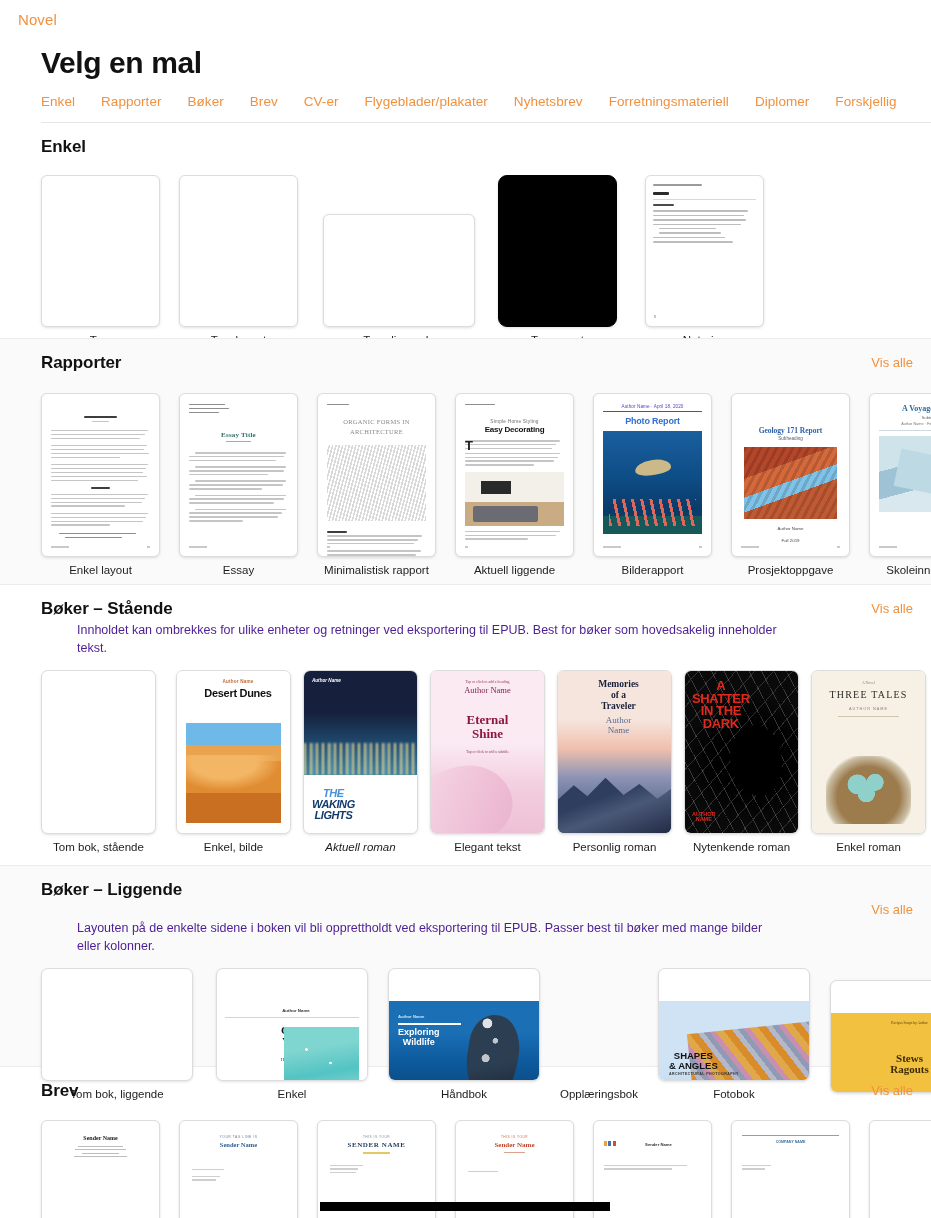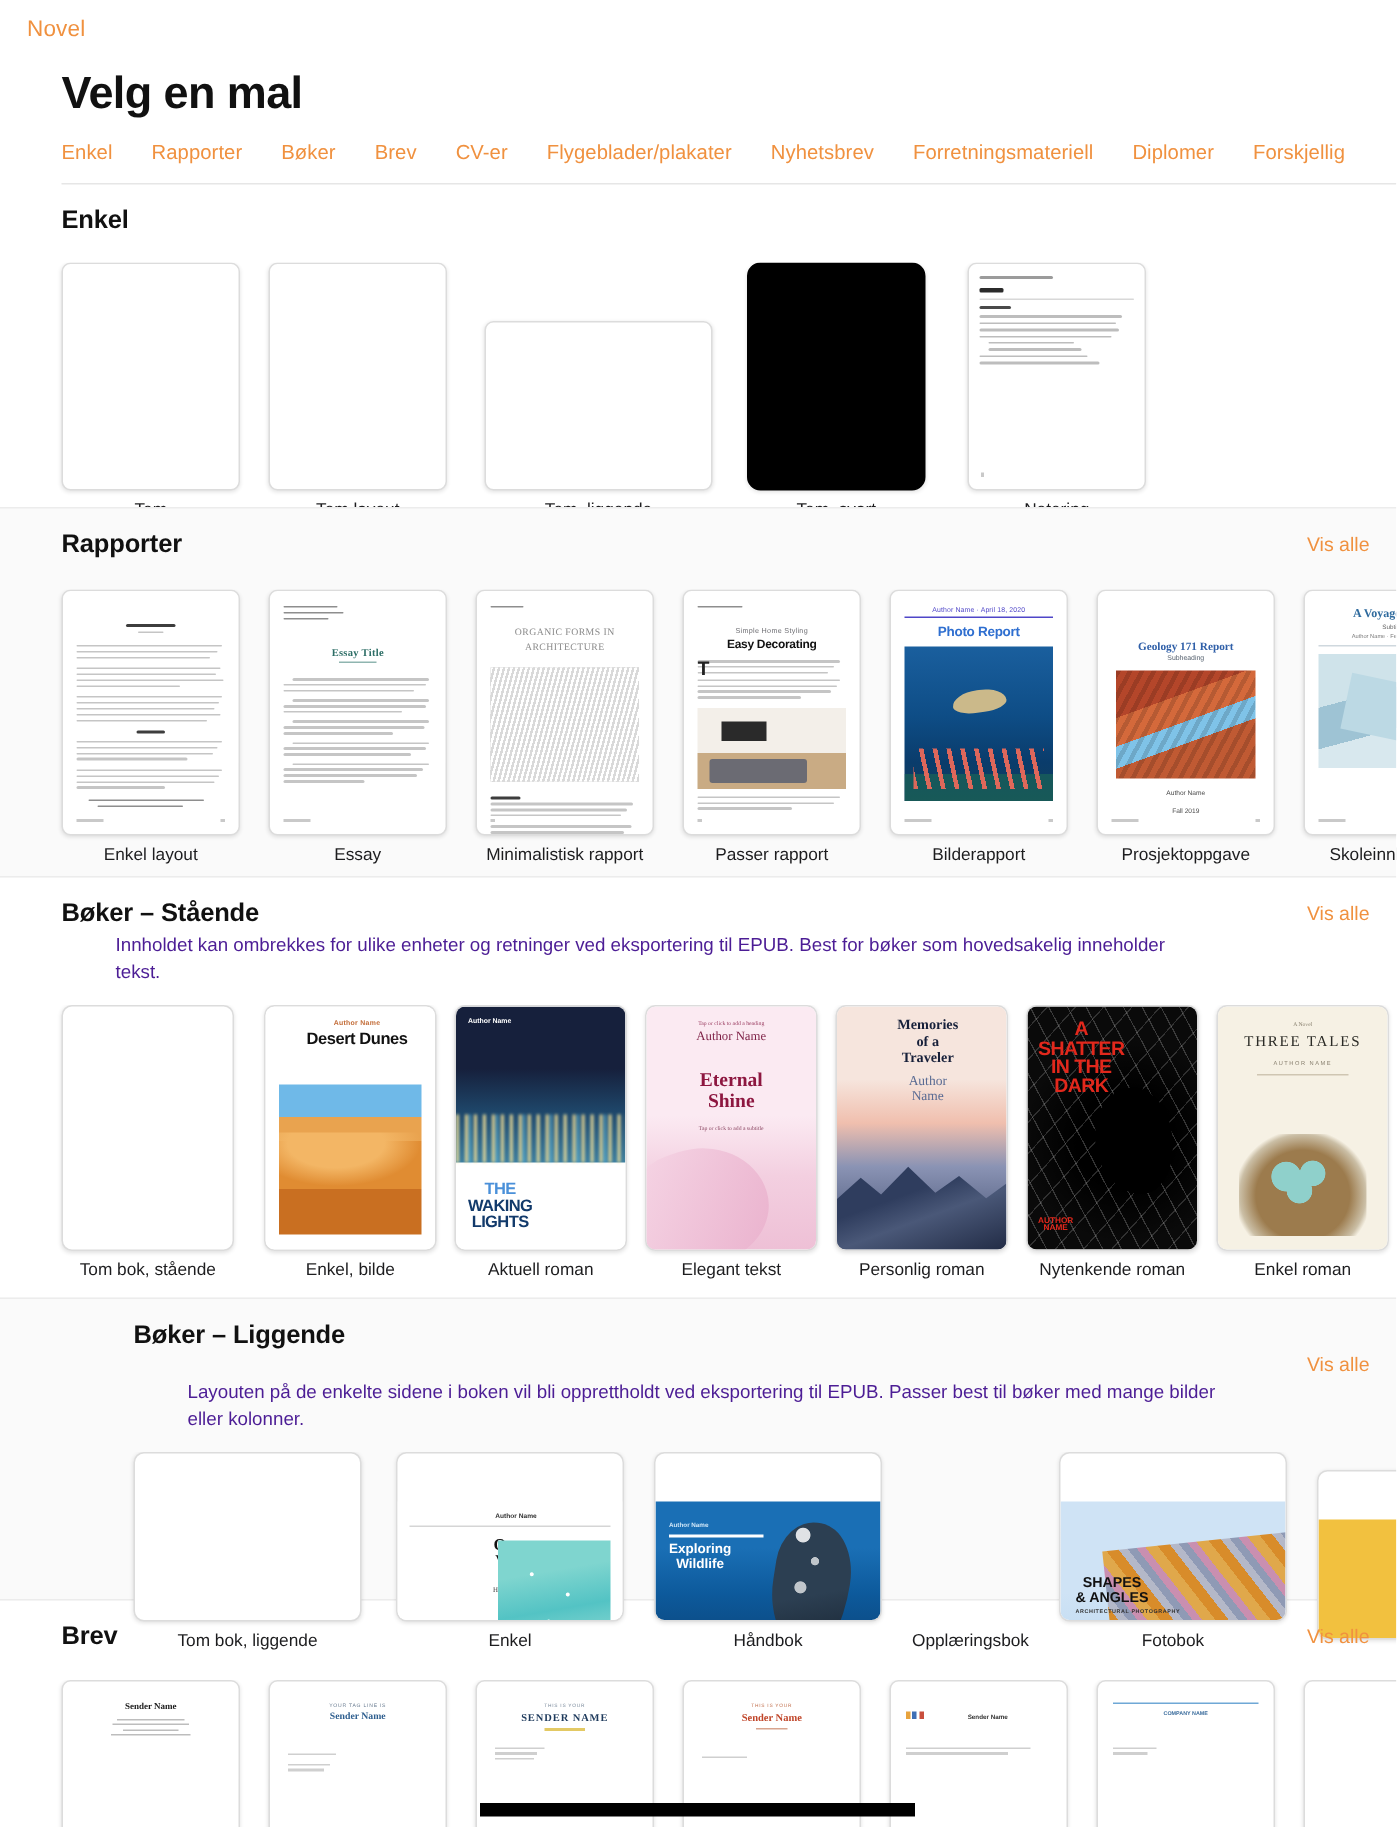--- a/index.html
+++ b/index.html
@@ -459,21 +459,21 @@
               <div class="ln" style="width:70%"></div>
             <div class="akt-img"></div>
             <div class="ln" style="width:96%;margin-top:5px;"></div>
             <div class="ln" style="width:92%"></div>
               <div class="ln" style="width:64%"></div>
           </div>
           <div class="rep-foot">
               <i class="pg"></i>
             </div>
         </div>
-        <div class="tile-label">Passer rapport</div>
+        <div class="tile-label">Aktuell liggende</div>
       </div>
 
       <div class="tile">
         <div class="thumb t-rep photo-rep">
           <div class="rep-pad">
             <div class="hdr">Author Name · April 18, 2020</div>
             <div class="bar"></div>
             <div class="ttl">Photo Report</div>
             <div class="img">
                 <span class="reef"></span>
@@ -543,21 +543,21 @@
         <div class="thumb t-bookp">
           <div class="bk bk-desert">
             <div class="an">Author Name</div>
             <div class="ttl">Desert Dunes</div>
             <div class="img"></div>
           </div>
         </div>
         <div class="tile-label">Enkel, bilde</div>
       </div>
 
-      <div class="tile" style="margin-right:12px;">
+      <div class="tile" style="margin-right:12px;font-style:italic;">
         <div class="thumb t-bookp">
           <div class="bk bk-waking">
             <div class="sky"></div>
               <div class="lights"></div>
             <div class="an">Author Name</div>
             <div class="ttl"><span class="c1">THE</span><br><span class="c2">WAKING<br>LIGHTS</span></div>
           </div>
         </div>
         <div class="tile-label">Aktuell roman</div>
       </div>
@@ -607,21 +607,21 @@
             <div class="rule"></div>
             <div class="nest"></div>
           </div>
         </div>
         <div class="tile-label">Enkel roman</div>
       </div>
 
     </div>
   </div>
 
-  <div class="section alt" style="height:202px;padding-left:48px;">
+  <div class="section alt" style="height:202px;">
     <div class="section-head">
       <span class="section-title">Bøker – Liggende</span>
       <span class="see-all" style="padding-top:22px;">Vis alle</span>
     </div>
     <div class="section-desc">Layouten på de enkelte sidene i boken vil bli opprettholdt ved eksportering til EPUB. Passer best til bøker med mange bilder eller kolonner.</div>
 
     <div class="row" style="margin-top:13px;">
 
       <div class="tile" style="margin-right:23px;">
         <div class="thumb t-bookl"></div>

